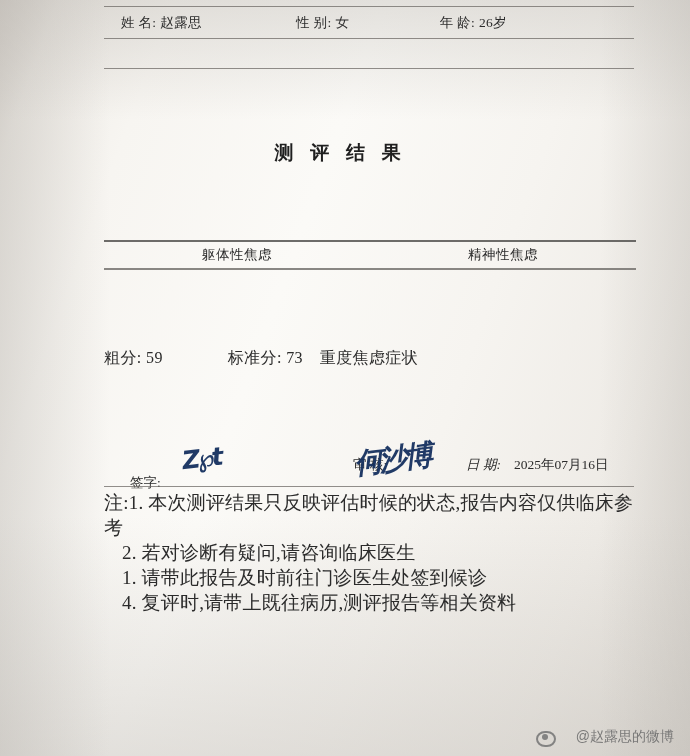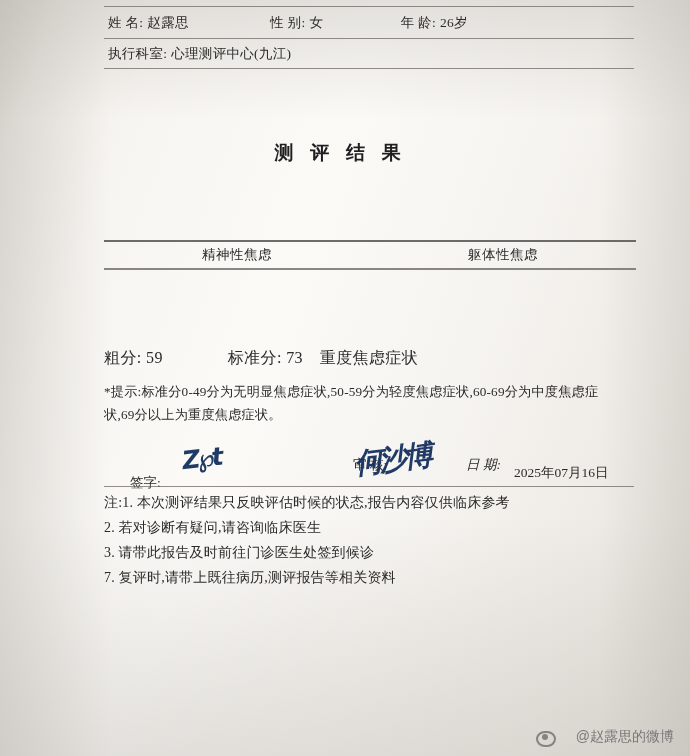--- a/index.html
+++ b/index.html
@@ -71,21 +71,21 @@
     position: absolute;
     font-size: 13.5px;
     line-height: 18px;
     letter-spacing: .3px;
     white-space: nowrap;
   }
   .hdr-row.row1 { left: 108px; top: 14px; }
   .hdr-row.row2 { left: 108px; top: 45px; }
 
   .fld { display: inline-block; }
-  .fld .lbl { display: inline-block; }
+  .fld .lbl { display: inline-block; margin-left: 13px; }
   .fld .val { display: inline-block; margin-left: 4px; text-align: center; }
 
   .gap-a { display:inline-block; width: 74px; }
   .gap-b { display:inline-block; width: 70px; }
 
   
   .title {
     position: absolute;
     left: 0; top: 140px;
     width: 681px;
@@ -151,21 +151,21 @@
     left: 104px;
     top: 448px;
     width: 530px;
     height: 34px;
     font-size: 13.5px;
   }
   .sigrow .sig-label { position: absolute; white-space: nowrap; }
   .sig-a { left: 26px; top: 8px; margin-top: 18px; }
   .sig-b { left: 205px; top: 8px; margin-left: 44px; }
   .sig-c { left: 362px; top: 8px; font-style: italic; }
-  .sig-date { left: 410px; top: 8px; margin-top: 8px; }
+  .sig-date { left: 410px; top: 8px; }
 
   .scribble {
     position: absolute;
     font-family: "DejaVu Sans", sans-serif;
     color: #15305f;
     font-style: italic;
     font-weight: bold;
     transform: rotate(-7deg);
     opacity: .95;
     pointer-events: none;
@@ -182,26 +182,26 @@
     background: #6d6a66;
     opacity: .75;
   }
 
   
   .notes {
     position: absolute;
     left: 104px;
     top: 490px;
     width: 540px;
-    font-size: 14px;
+    font-size: 19px;
     line-height: 25px;
     letter-spacing: .2px;
   }
   .notes .n0 { margin-left: 0; }
-  .notes .n { }
+  .notes .n { margin-left: 18px; }
 
   
   .watermark {
     position: absolute;
     right: 16px;
     bottom: 10px;
     display: flex;
     align-items: center;
     gap: 20px;
     color: #6f6f6f;
@@ -250,65 +250,59 @@
     <span class="gap-a"></span>
     <span class="fld">
       <span class="lbl">性    别:</span><span class="val">女</span>
     </span>
     <span class="gap-b"></span>
     <span class="fld">
       <span class="lbl">年    龄:</span><span class="val">26岁</span>
     </span>
   </div>
 
-  <div class="hdr-row row2">
-    <span class="fld">
-      <span class="lbl">执行科室:</span><span class="val">心理测评中心(九江)</span>
-    </span>
-  </div>
 
   <div class="title">测 评 结 果</div>
 
   <div class="tbl">
     <div class="line thick"></div>
     <div class="rowline">
+      <div class="cell head">躯体性焦虑</div>
       <div class="cell head">精神性焦虑</div>
-      <div class="cell head">躯体性焦虑</div>
     </div>
     <div class="line"></div>
     <div class="line"></div>
   </div>
 
   <div class="scoreline">
     <span>粗分:</span>
     <span>59</span>
     <span class="sp1"></span>
     <span>标准分:</span>
     <span>73</span>
     <span class="sp2"></span>
     <span>重度焦虑症状</span>
   </div>
 
-  <div class="tip">*提示:标准分0-49分为无明显焦虑症状,50-59分为轻度焦虑症状,60-69分为中度焦虑症状,69分以上为重度焦虑症状。</div>
 
   <div class="sigrow">
     <span class="sig-label sig-a">签字:</span>
     <span class="scribble one">Z℘t</span>
     <span class="sig-label sig-b">审    核:</span>
     <span class="scribble two">何沙博</span>
     <span class="sig-label sig-c">日    期:</span>
     <span class="sig-label sig-date">2025年07月16日</span>
   </div>
   <div class="sig-rule"></div>
 
   <div class="notes">
     <div class="n0"><span>注:</span><span>1. 本次测评结果只反映评估时候的状态,报告内容仅供临床参考</span></div>
     <div class="n"><span>2. 若对诊断有疑问,请咨询临床医生</span></div>
-    <div class="n"><span>3. 请带此报告及时前往门诊医生处签到候诊</span></div>
-    <div class="n"><span>7. 复评时,请带上既往病历,测评报告等相关资料</span></div>
+    <div class="n"><span>1. 请带此报告及时前往门诊医生处签到候诊</span></div>
+    <div class="n"><span>4. 复评时,请带上既往病历,测评报告等相关资料</span></div>
   </div>
 
   <div class="watermark">
     <span class="wb-eye">
       <span class="o1"></span>
         <span class="o2"></span>
     </span>
     <span>@赵露思的微博</span>
   </div>
 

